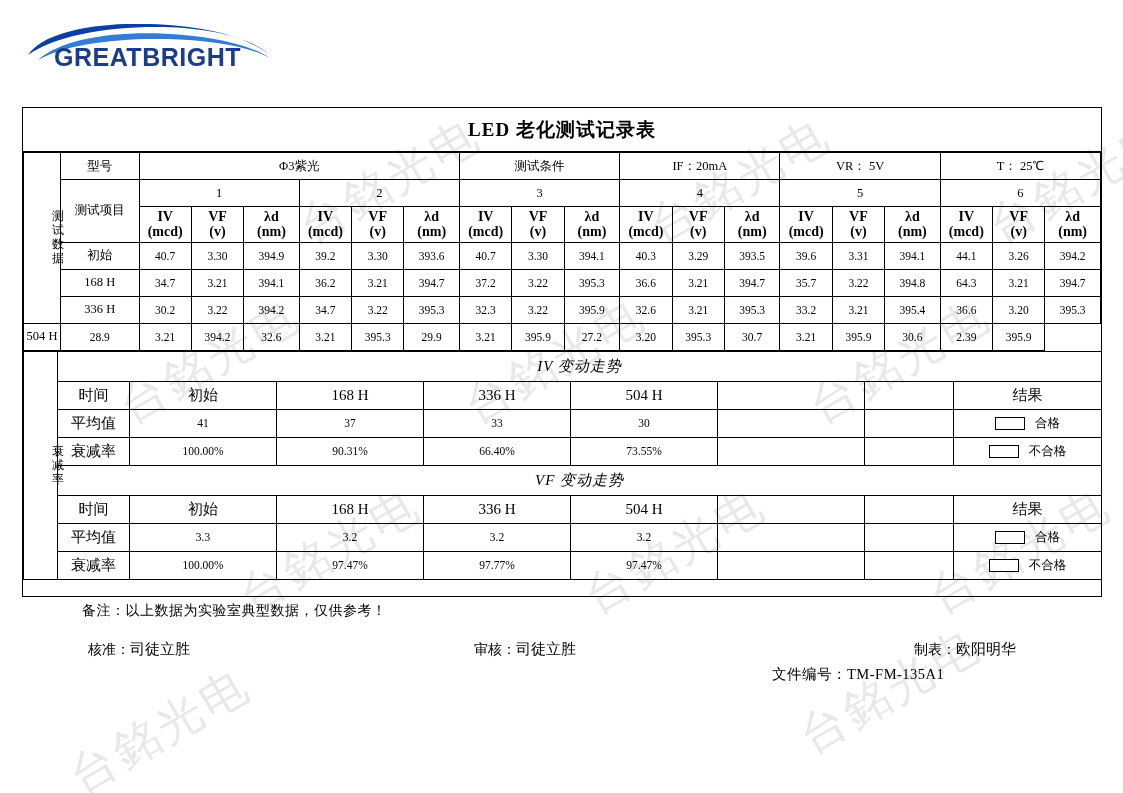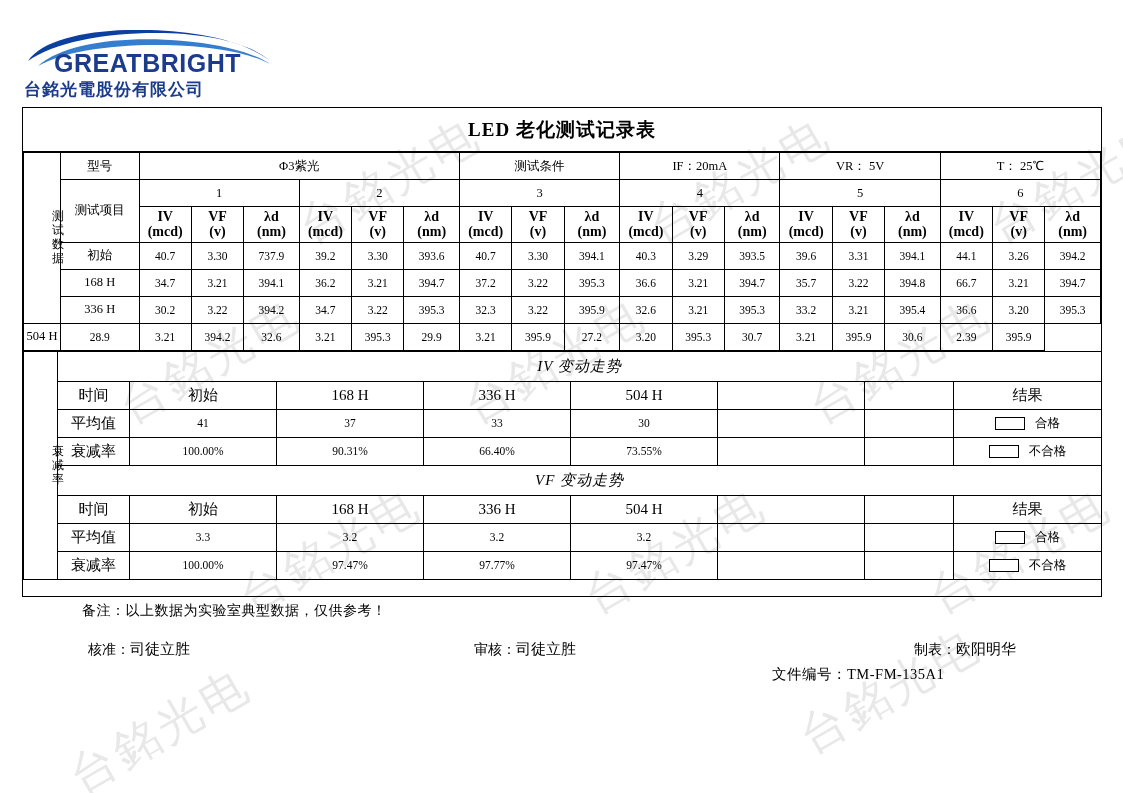--- a/index.html
+++ b/index.html
@@ -29,21 +29,21 @@
     font-size: 46px;
     color: rgba(120,120,120,0.17);
     transform: rotate(-30deg);
     white-space: nowrap;
     letter-spacing: 4px;
   }
 
   
   .logo-block {
     position: absolute;
-    left: 24px; top: 30px;
+    left: 24px; top: 24px;
     z-index: 8;
   }
   .logo-swoosh {
     position: relative;
     width: 250px; height: 46px;
   }
   .logo-swoosh svg { display: block; }
   .logo-cn {
     margin-top: 2px;
     font-family: "Liberation Serif", serif;
@@ -166,21 +166,20 @@
 </div>
 
 <div class="logo-block">
   <div class="logo-swoosh">
     <svg width="250" height="46" viewBox="0 0 250 46" xmlns="http://www.w3.org/2000/svg">
       <path d="M4 31 C 26 -2, 120 -6, 183 6 C 215 12, 235 22, 246 31 C 228 14, 186 4, 140 3 C 84 2, 30 12, 4 31 Z" fill="#0b3fa0"></path>
       <path d="M14 36 C 44 8, 128 3, 196 16 C 220 21, 238 28, 246 34 C 226 23, 188 16, 142 15 C 86 14, 38 22, 14 36 Z" fill="#1266c6" opacity="0.85"></path>
       <text x="30" y="42" font-family="Liberation Sans, sans-serif" font-size="25" font-weight="bold" fill="#1b3c8c" letter-spacing="0.5">GREATBRIGHT</text>
     </svg>
   </div>
-  <div class="logo-cn">台銘光電股份有限公司</div>
 </div>
 
 <div class="doc-frame">
 
   <div class="title-row">
     <span class="doc-title">LED 老化测试记录表</span>
   </div>
 
   <table class="main-table">
     <colgroup>
@@ -306,21 +305,21 @@
         <td class="sub">
             <div>λd</div>
             <div>(nm)</div>
           </td>
       </tr>
 
       <tr>
         <td class="rowlbl">初始</td>
         <td class="numcell">40.7</td>
         <td class="numcell">3.30</td>
-        <td class="numcell">737.9</td>
+        <td class="numcell">394.9</td>
         <td class="numcell">39.2</td>
         <td class="numcell">3.30</td>
         <td class="numcell">393.6</td>
         <td class="numcell">40.7</td>
         <td class="numcell">3.30</td>
         <td class="numcell">394.1</td>
         <td class="numcell">40.3</td>
         <td class="numcell">3.29</td>
         <td class="numcell">393.5</td>
         <td class="numcell">39.6</td>
@@ -340,21 +339,21 @@
         <td class="numcell">394.7</td>
         <td class="numcell">37.2</td>
         <td class="numcell">3.22</td>
         <td class="numcell">395.3</td>
         <td class="numcell">36.6</td>
         <td class="numcell">3.21</td>
         <td class="numcell">394.7</td>
         <td class="numcell">35.7</td>
         <td class="numcell">3.22</td>
         <td class="numcell">394.8</td>
-        <td class="numcell">66.7</td>
+        <td class="numcell">64.3</td>
         <td class="numcell">3.21</td>
         <td class="numcell">394.7</td>
       </tr>
       <tr>
         <td class="rowlbl">336 H</td>
         <td class="numcell">30.2</td>
         <td class="numcell">3.22</td>
         <td class="numcell">394.2</td>
         <td class="numcell">34.7</td>
         <td class="numcell">3.22</td>

